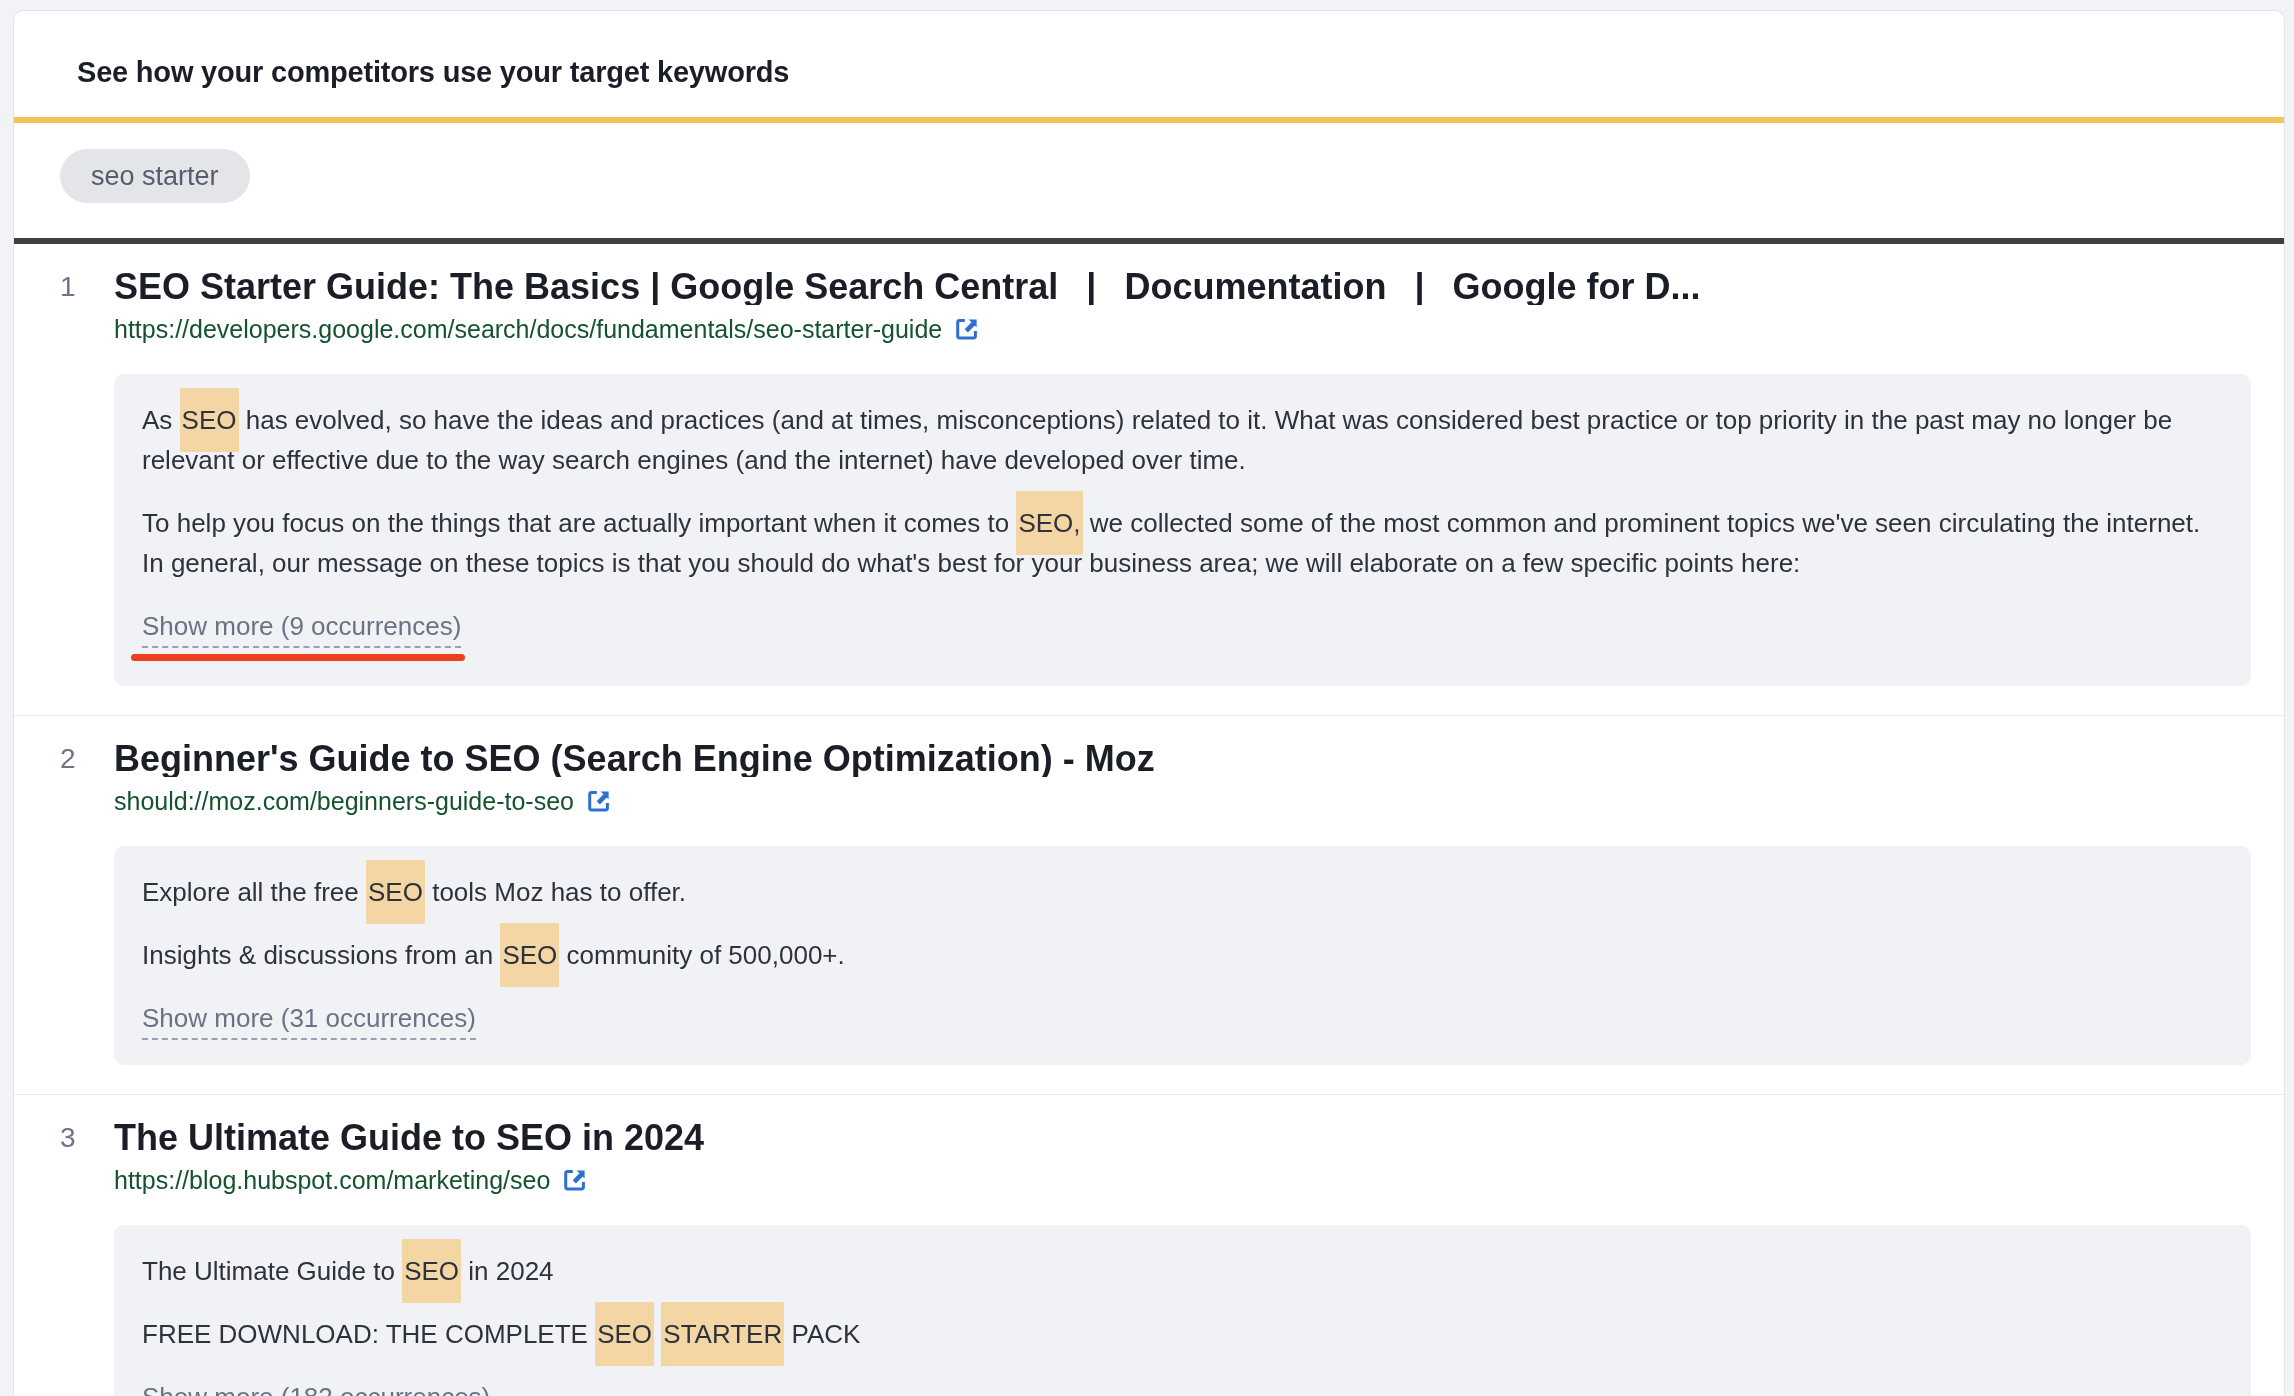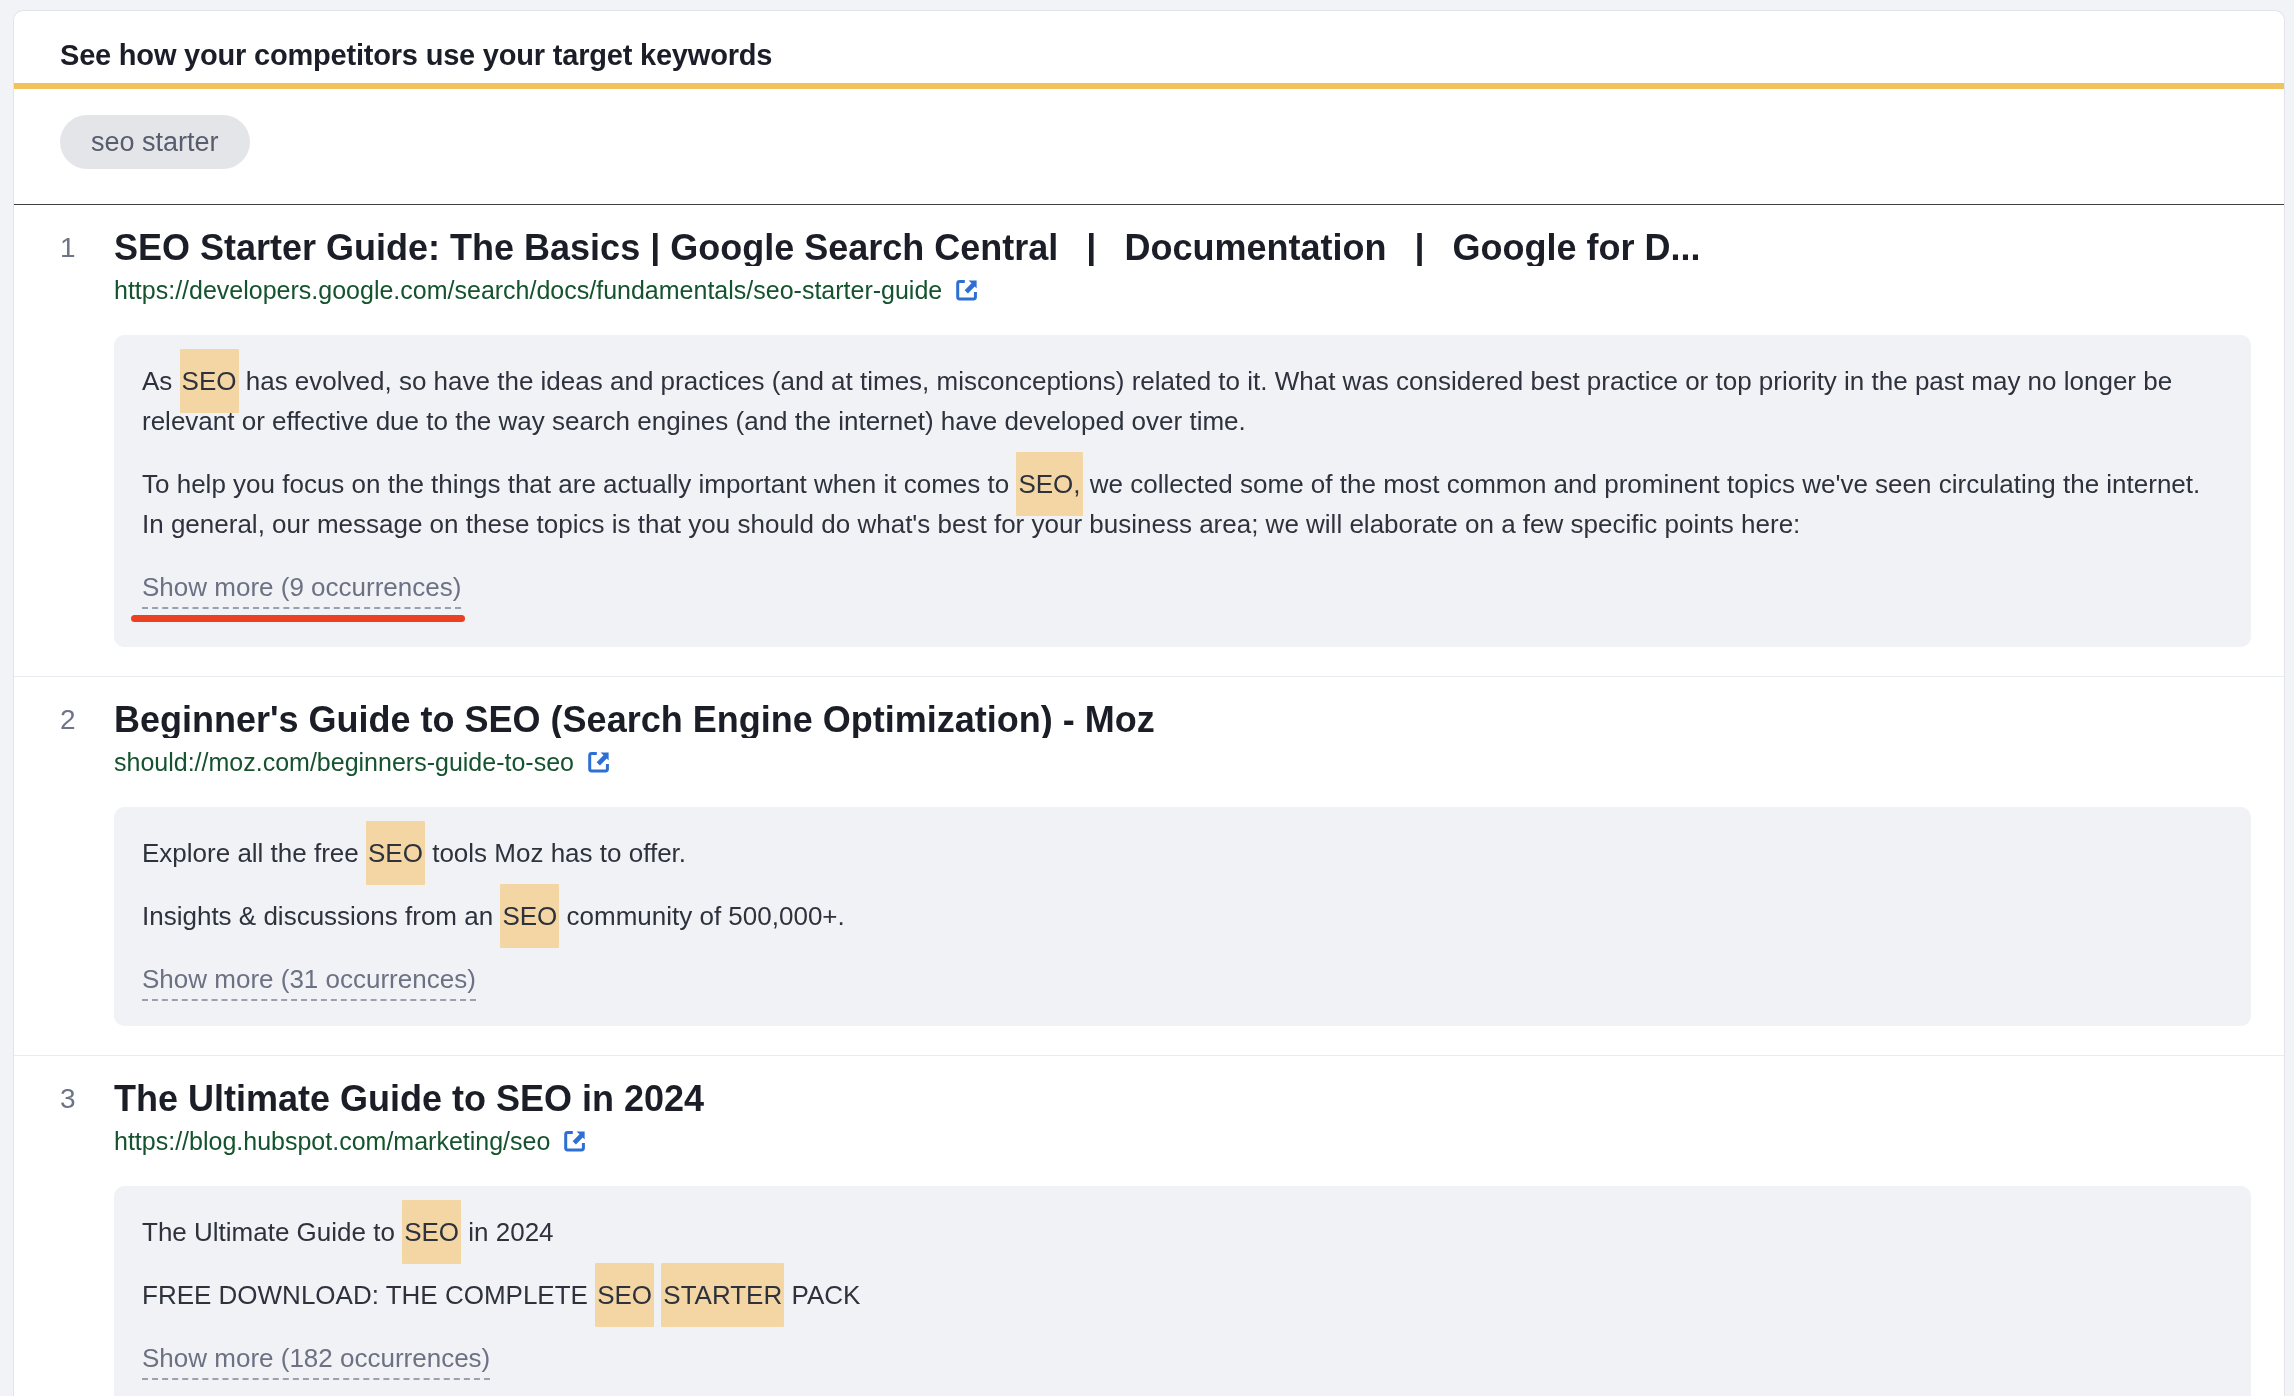--- a/index.html
+++ b/index.html
@@ -9,26 +9,26 @@
     font-family:"Liberation Sans",sans-serif;
     -webkit-font-smoothing:antialiased;
   }
   .card{
     position:absolute;left:13px;top:10px;right:9px;bottom:-20px;
     background:#ffffff;border:1px solid #e2e4ea;border-bottom:none;
     border-radius:10px 10px 0 0;overflow:hidden;
   }
   .header{padding:27px 46px 0;}
   .page-title{
-    margin:0;font-size:29px;line-height:34px;font-weight:700;
+    margin:17px;font-size:29px;line-height:34px;font-weight:700;
     color:#1b1e28;letter-spacing:-0.2px;padding-bottom:11px;
   }
   .accent-bar{height:6px;background:var(--accent,#f2c25c);}
   .chips-row{
-    padding:26px 46px 35px;border-bottom:1px solid #404040;
+    padding:26px 46px 35px;border-bottom:6px solid #404040;
   }
   .chip{
     display:inline-block;background:#e3e5e9;color:#575d6d;
     font-size:27px;line-height:54px;padding:0 31px;border-radius:28px;
     cursor:default;
   }
   .results{}
   .result{display:flex;padding:25px 33px 29px 46px;}
   .result + .result{border-top:1px solid #e9ebf0;}
   .rank{

